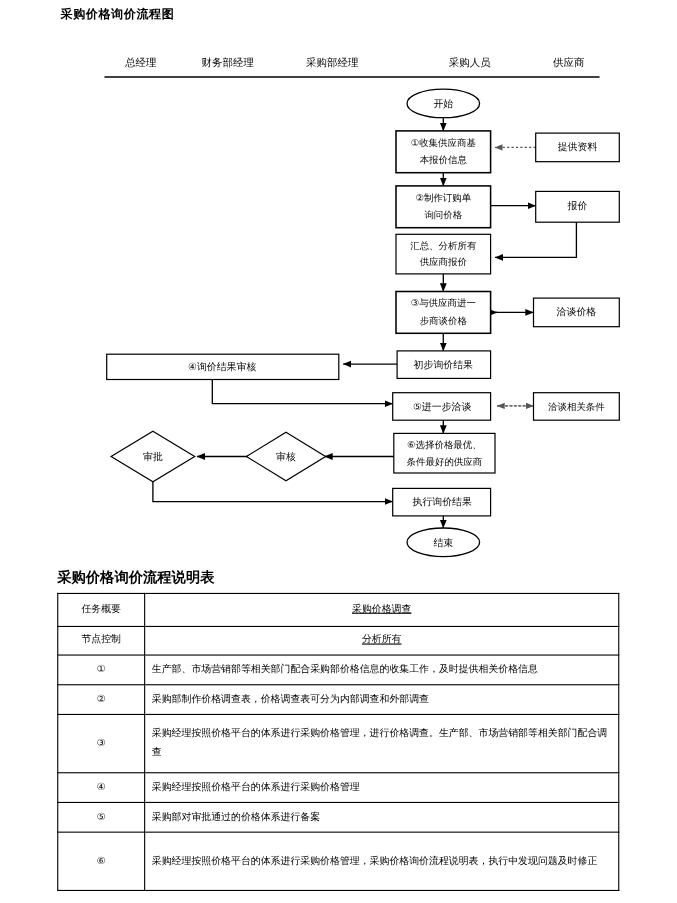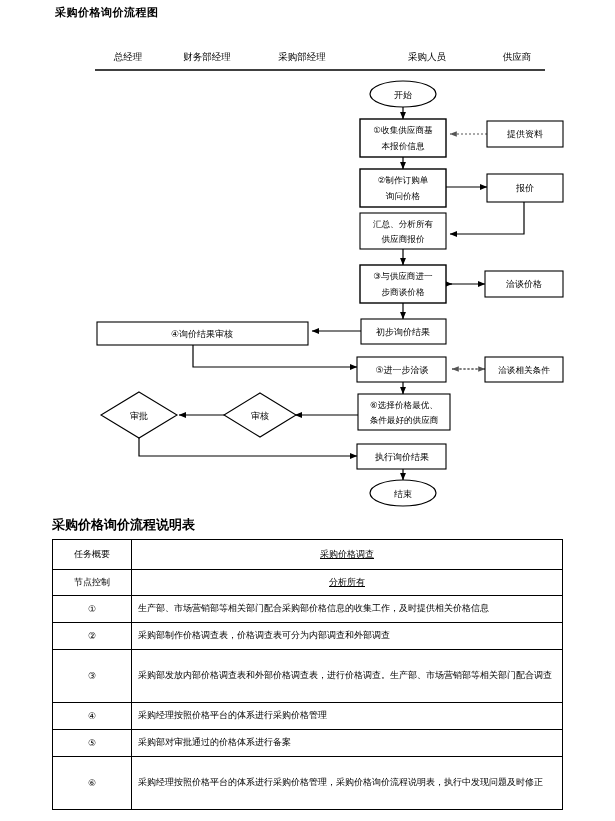--- a/index.html
+++ b/index.html
@@ -283,21 +283,21 @@
     <tr class="row-h3">
       <td class="col-key">①</td>
       <td class="col-val">生产部、市场营销部等相关部门配合采购部价格信息的收集工作，及时提供相关价格信息</td>
     </tr>
     <tr class="row-h3">
       <td class="col-key">②</td>
       <td class="col-val">采购部制作价格调查表，价格调查表可分为内部调查和外部调查</td>
     </tr>
     <tr class="row-tall">
       <td class="col-key">③</td>
-      <td class="col-val">采购部发放内部价格调查表和外部价格调查表，进行价格调查。生产部、市场营销部等相关部门配合调查</td>
+      <td class="col-val">采购经理按照价格平台的体系进行采购价格管理，进行价格调查。生产部、市场营销部等相关部门配合调查</td>
     </tr>
     <tr class="row-h3">
       <td class="col-key">④</td>
       <td class="col-val">采购经理按照价格平台的体系进行采购价格管理</td>
     </tr>
     <tr class="row-h3">
       <td class="col-key">⑤</td>
       <td class="col-val">采购部对审批通过的价格体系进行备案</td>
     </tr>
     <tr class="row-tall">

